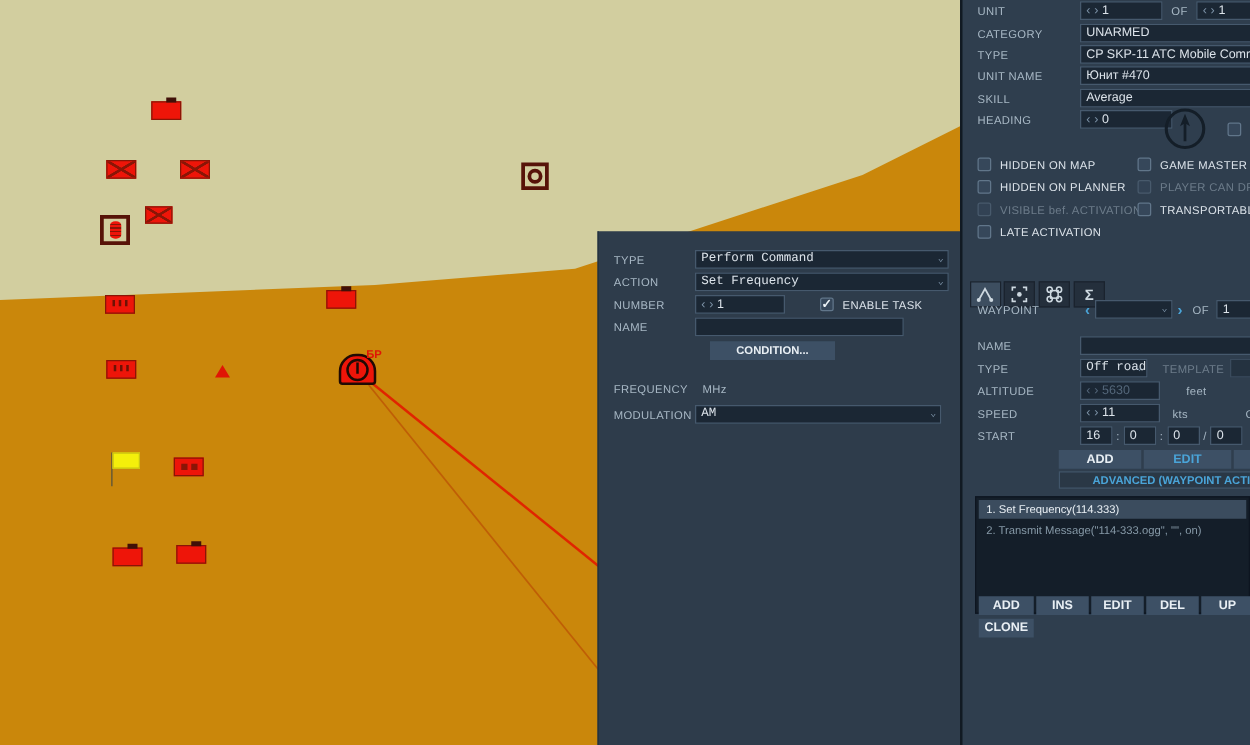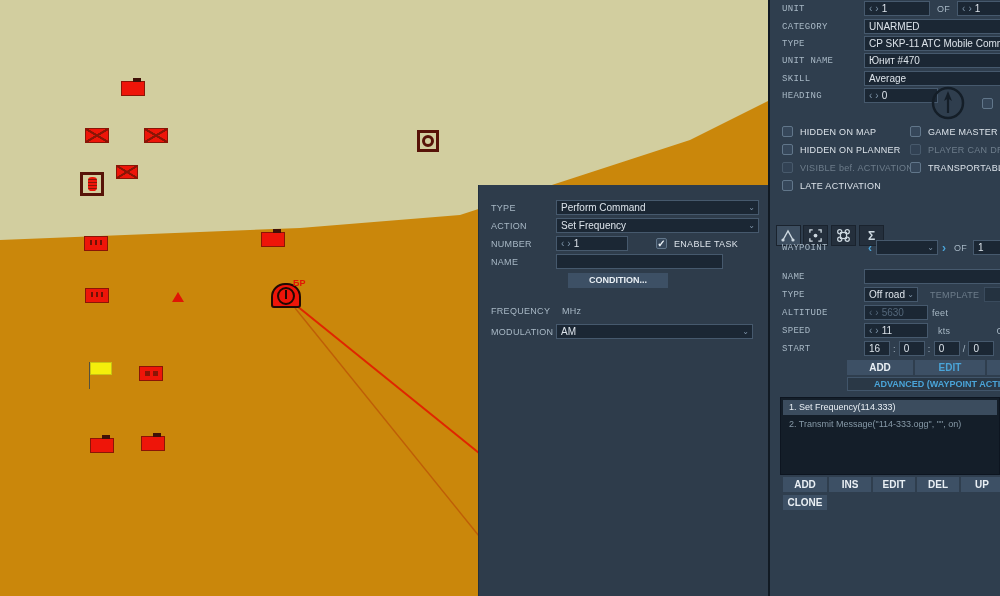--- a/index.html
+++ b/index.html
@@ -32,21 +32,21 @@
   .bp{position:absolute;color:#e01505;font-size:9px;font-weight:bold;}
   .tri{position:absolute;width:0;height:0;border-left:6px solid transparent;border-right:6px solid transparent;
     border-bottom:10px solid #e01505;}
   .flagpole{position:absolute;width:1px;height:27px;background:#55513c;}
   .flagcloth{position:absolute;left:1px;top:0;width:22px;height:13px;background:#f4ef0b;border:1px solid #c9c313;box-sizing:border-box;}
 
   
   .lbl{font-size:9px;color:#a8b8c5;letter-spacing:.3px;white-space:nowrap;}
   .fld{background:#1b2734;border:1px solid #46596d;color:#dce3ea;font-size:10px;height:15px;line-height:13px;
     padding:0 4px;box-sizing:border-box;white-space:nowrap;overflow:hidden;flex:none;}
-  .sel{position:relative;padding-right:12px;}
+  .sel{position:relative;padding-right:12px;font-family:Liberation Mono, monospace;}
   .caret{position:absolute;right:3px;top:2px;color:#7d93a8;font-size:8px;line-height:10px;}
   .spin{display:inline-flex;align-items:center;gap:3px;background:#1b2734;border:1px solid #46596d;height:15px;
     box-sizing:border-box;padding:0 4px;color:#dce3ea;font-size:10px;flex:none;}
   .sarr{color:#7d93a8;font-size:10px;line-height:1;cursor:pointer;}
   .cb{width:11px;height:11px;background:#36475a;border:1px solid #61768a;border-radius:2px;box-sizing:border-box;
     flex:none;text-align:center;overflow:hidden;}
   .cb .tick{color:#eef4f8;font-size:10px;line-height:9px;font-weight:bold;display:block;}
   .dim{opacity:.5;}
   .dimtext{color:#54677a !important;}
   .btn{background:#3d5065;color:#e9eff4;font-weight:bold;font-size:10px;text-align:center;height:15px;line-height:15px;
@@ -55,29 +55,29 @@
 
   
   .dialog{position:absolute;left:478px;top:185px;width:290px;height:411px;background:#2e3c4b;border-left:1px solid #22303e;box-sizing:border-box;}
   .drow{position:absolute;left:12px;display:flex;align-items:center;}
   .dlabel{width:65px;flex:none;font-size:9px;color:#a8b8c5;letter-spacing:.3px;}
 
   
   .panel{position:absolute;left:768px;top:0;width:232px;height:596px;background:#2f3e4e;
     border-left:2px solid #111a23;box-sizing:border-box;overflow:hidden;}
   .prow{position:absolute;left:12px;display:flex;align-items:center;}
-  .plabel{width:82px;flex:none;font-size:9px;color:#a8b8c5;letter-spacing:.3px;font-family:Liberation Mono, monospace;}
+  .plabel{width:82px;flex:none;font-size:9px;color:#a8b8c5;letter-spacing:.3px;}
   .cbrow{position:absolute;display:flex;align-items:center;gap:7px;}
   .compass{position:absolute;left:160px;top:85px;width:36px;height:36px;}
   .tab{position:absolute;top:225px;width:25px;height:21px;background:#242f3c;border:1px solid #1a232e;
     display:flex;align-items:center;justify-content:center;color:#cdd8e0;box-sizing:border-box;cursor:pointer;}
   .tab.selected{background:#3d4e60;}
   .sigma{font-size:12px;font-weight:bold;color:#cdd8e0;}
   .navarr{color:#4aa4d8;font-size:12px;font-weight:bold;line-height:1;margin:0 4px;cursor:pointer;}
-  .alist{position:absolute;left:10px;top:397px;width:220px;height:78px;background:#141e29;border:1px solid #0d1520;box-sizing:border-box;}
+  .alist{position:absolute;left:10px;top:397px;width:220px;height:94px;background:#141e29;border:1px solid #0d1520;box-sizing:border-box;}
   .aitem{height:15px;line-height:15px;font-size:9px;color:#8699a7;padding:0 4px 0 6px;margin:2px 2px 1px 2px;
     white-space:nowrap;overflow:hidden;}
   .aitem.selitem{background:#3b4c5e;color:#e9eff4;}
   .adv{position:absolute;left:77px;top:377px;width:260px;height:14px;background:#2a3846;border:1px solid #41556a;
     box-sizing:border-box;color:#4aa4d8;font-weight:bold;font-size:9px;line-height:12px;padding-left:26px;cursor:pointer;
     white-space:nowrap;}
 </style>
 </head>
 <body>
 
@@ -287,21 +287,21 @@
       <span class="lbl dim" style="margin-left:12px">TEMPLATE</span>
       <span class="fld dim" style="width:40px;margin-left:5px"></span>
     </div>
     <div class="prow" style="top:305px">
       <span class="plabel">ALTITUDE</span>
       <span class="spin" style="width:64px">
         <span class="sarr dimtext">‹</span>
         <span class="sarr dimtext">›</span>
         <span class="dimtext">5630</span>
       </span>
-      <span class="lbl" style="margin-left:4px">feet</span>
+      <span class="lbl" style="margin-left:21px">feet</span>
     </div>
     <div class="prow" style="top:323px">
       <span class="plabel">SPEED</span>
       <span class="spin" style="width:64px">
         <span class="sarr">‹</span>
         <span class="sarr">›</span>
         <span>11</span>
       </span>
       <span class="lbl" style="margin-left:10px">kts</span>
       <span class="lbl" style="margin-left:46px">GS</span>

